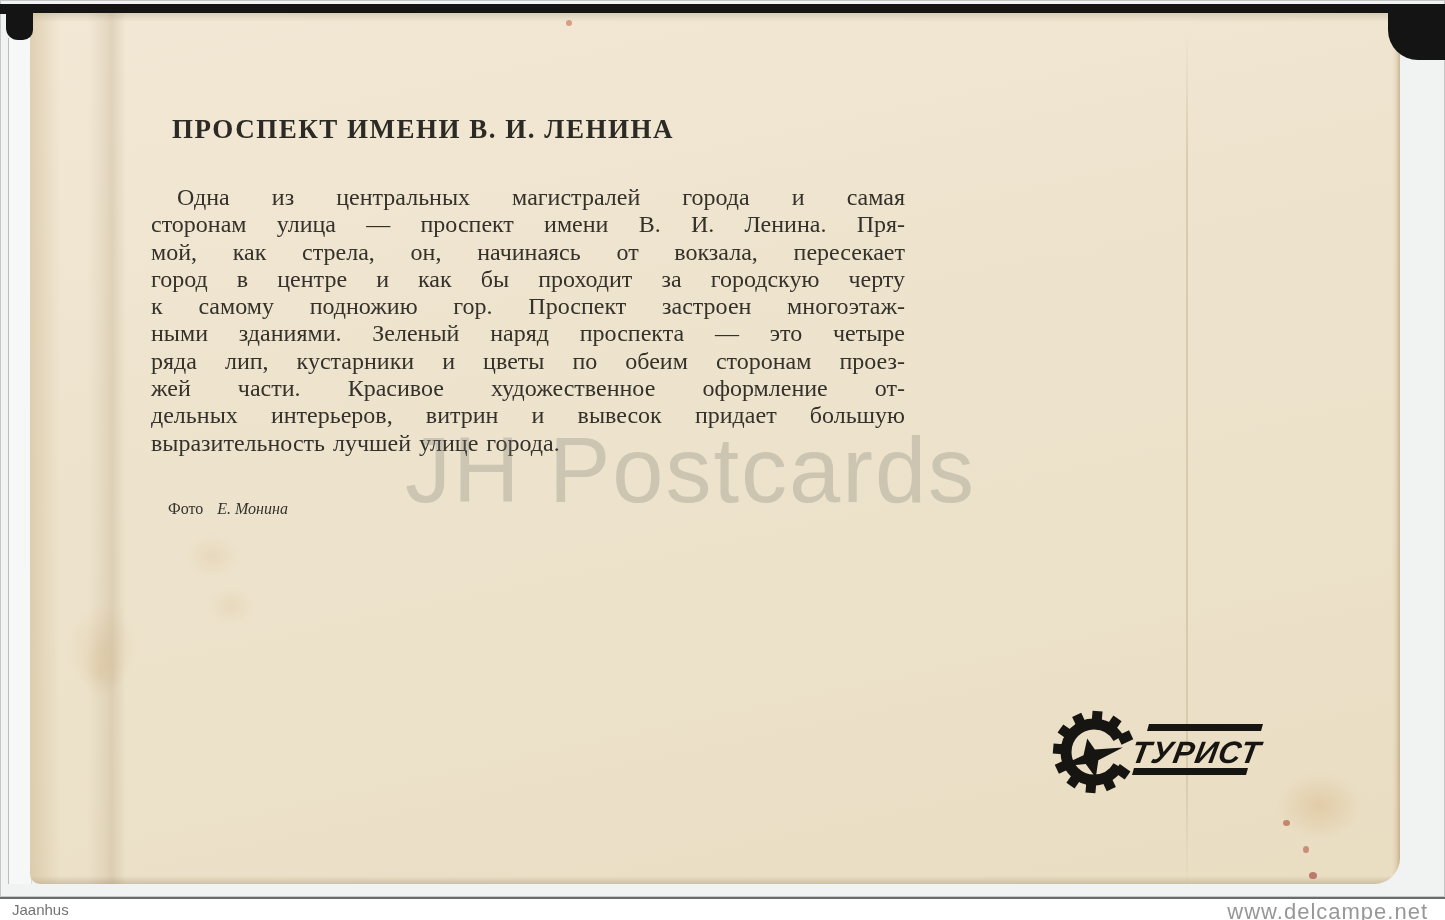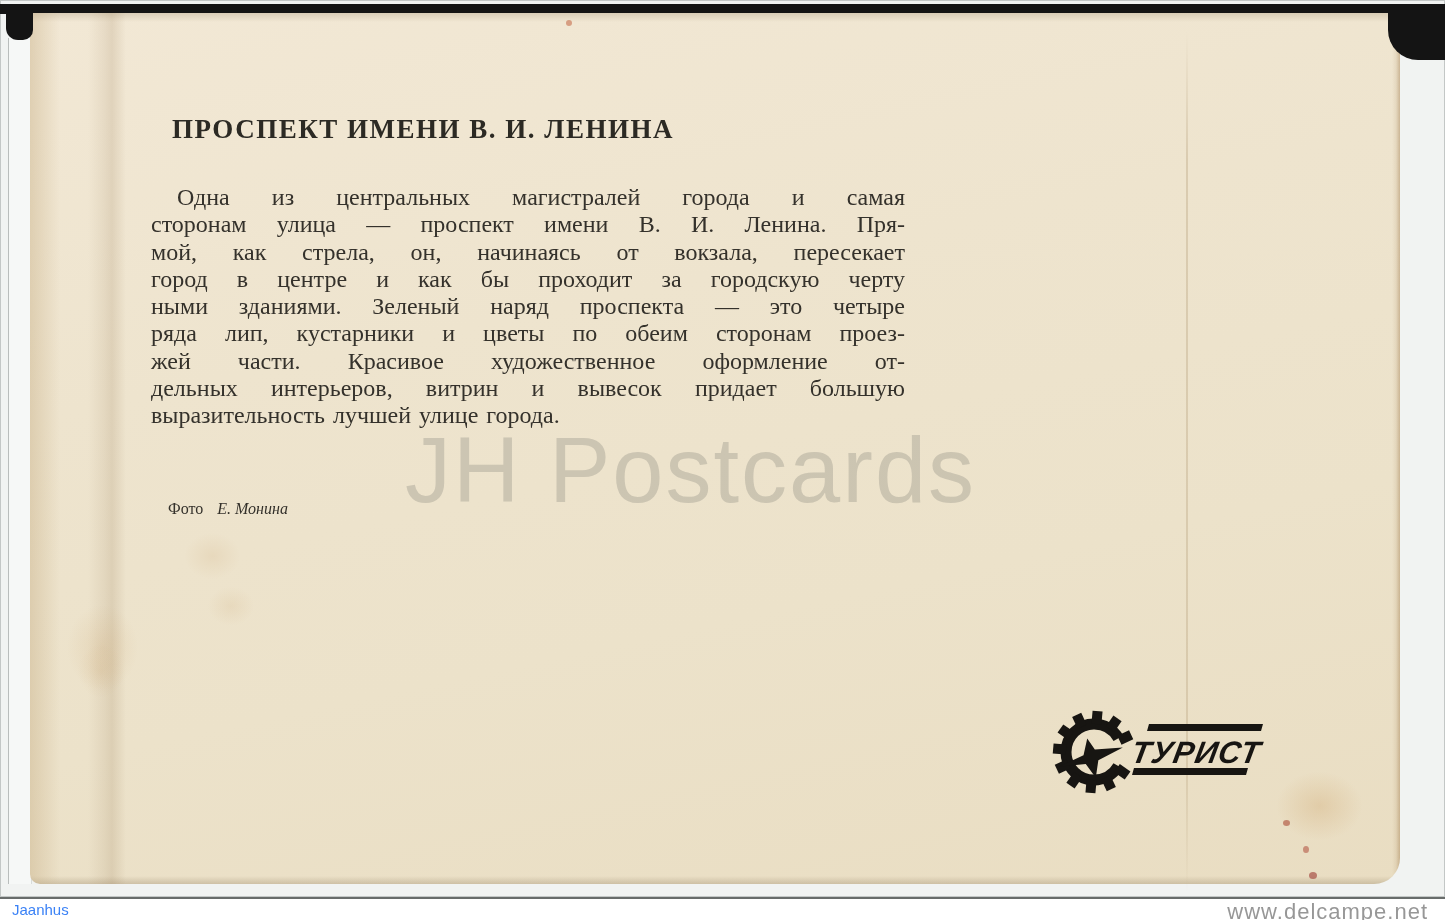--- a/index.html
+++ b/index.html
@@ -83,21 +83,21 @@
     position:absolute;left:405px;top:418px;
     font-family:"Liberation Sans", sans-serif;font-weight:normal;
     font-size:92px;letter-spacing:2px;color:rgba(120,117,111,0.28);
     white-space:nowrap;z-index:5;
   }
   
   .logo{position:absolute;left:1046px;top:700px;width:220px;height:100px;z-index:4;}
   
   .footer-left{
     position:absolute;left:12px;top:901px;
-    font-family:"Liberation Sans", sans-serif;font-size:15px;color:#3b82f6;
+    font-family:"Liberation Sans", sans-serif;font-size:15px;color:#737373;
   }
   .footer-right{
     position:absolute;right:17px;top:899px;
     font-family:"Liberation Sans", sans-serif;font-size:22px;color:#979797;letter-spacing:1px;
   }
 </style>
 </head>
 <body>
 
 <div class="scan-bg"></div>
@@ -107,20 +107,21 @@
 <div class="card">
   <div class="crease" style="left:1156px;"></div>
 
   <div class="title" style="left:142px;top:101px;position:absolute;">ПРОСПЕКТ ИМЕНИ В. И. ЛЕНИНА</div>
 
   <div class="body-block" style="left:121px;top:171px;position:absolute;">
     <div class="tline first">Одна из центральных магистралей города и самая</div>
     <div class="tline">сторонам улица — проспект имени В. И. Ленина. Пря-</div>
     <div class="tline">мой, как стрела, он, начинаясь от вокзала, пересекает</div>
     <div class="tline">город в центре и как бы проходит за городскую черту</div>
+    <div class="tline">к самому подножию гор. Проспект застроен многоэтаж-</div>
     <div class="tline">ными зданиями. Зеленый наряд проспекта — это четыре</div>
     <div class="tline">ряда лип, кустарники и цветы по обеим сторонам проез-</div>
     <div class="tline">жей части. Красивое художественное оформление от-</div>
     <div class="tline">дельных интерьеров, витрин и вывесок придает большую</div>
     <div class="tline last">выразительность лучшей улице города.</div>
   </div>
 
   <div class="photo-credit" style="left:138px;top:487px;position:absolute;">
     <span>Фото</span><span class="name">Е. Монина</span>
   </div>

